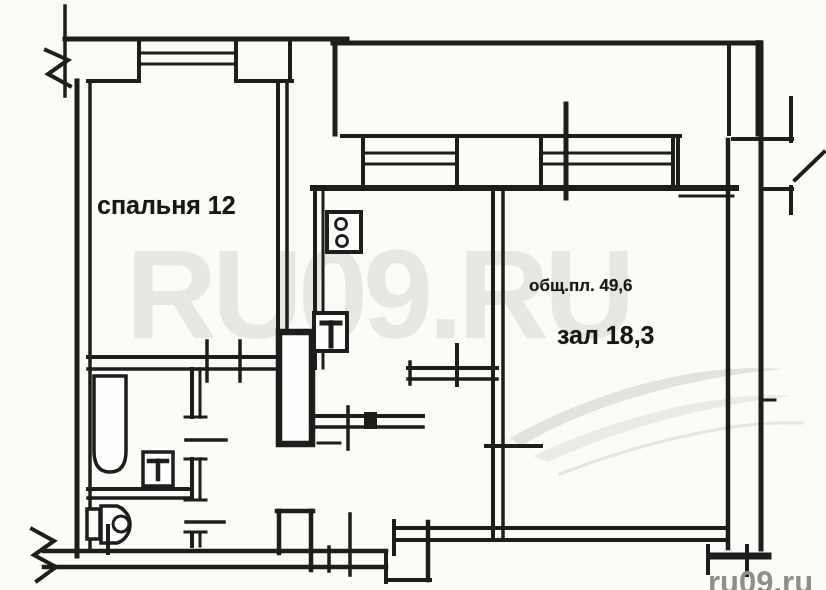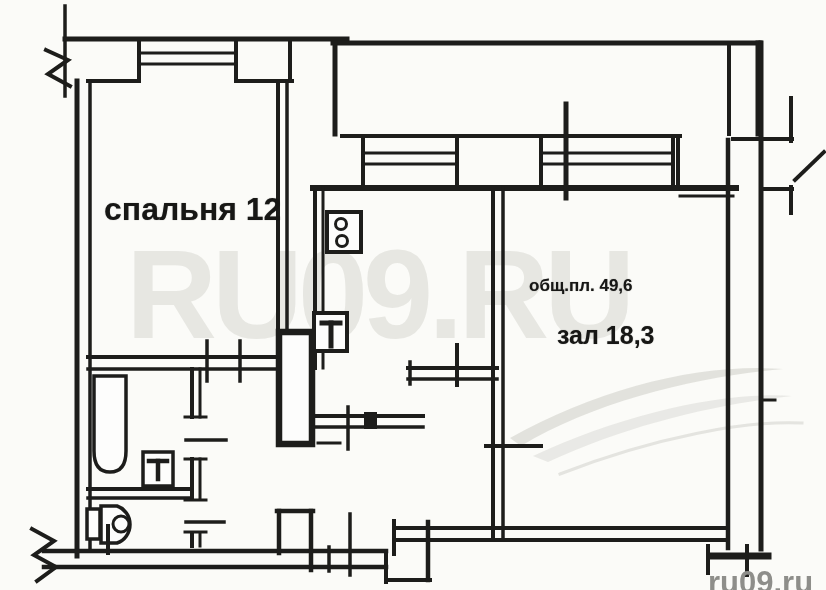--- a/index.html
+++ b/index.html
@@ -20,21 +20,21 @@
     position:absolute;left:708px;top:567px;
     font-size:31px;font-weight:bold;color:#8e8e8a;
     line-height:1;white-space:nowrap;
   }
   svg.plan{position:absolute;left:0;top:0;}
   .room-label{
     position:absolute;color:#171715;font-weight:bold;
     white-space:nowrap;letter-spacing:0px;
     text-shadow:0 0 1px rgba(20,20,20,.45);
   }
-  .lbl-bedroom{left:104px;top:191px;font-size:32px;}
+  .lbl-bedroom{left:97px;top:191px;font-size:25px;}
   .lbl-kitchen{left:349px;top:266px;font-size:25px;}
   .lbl-total{left:529px;top:276px;font-size:17px;}
   .lbl-hall{left:557px;top:321px;font-size:25px;}
 </style>
 </head>
 <body>
 
 <div class="stage">
 
   <div class="wm-center">RU09.RU</div>

